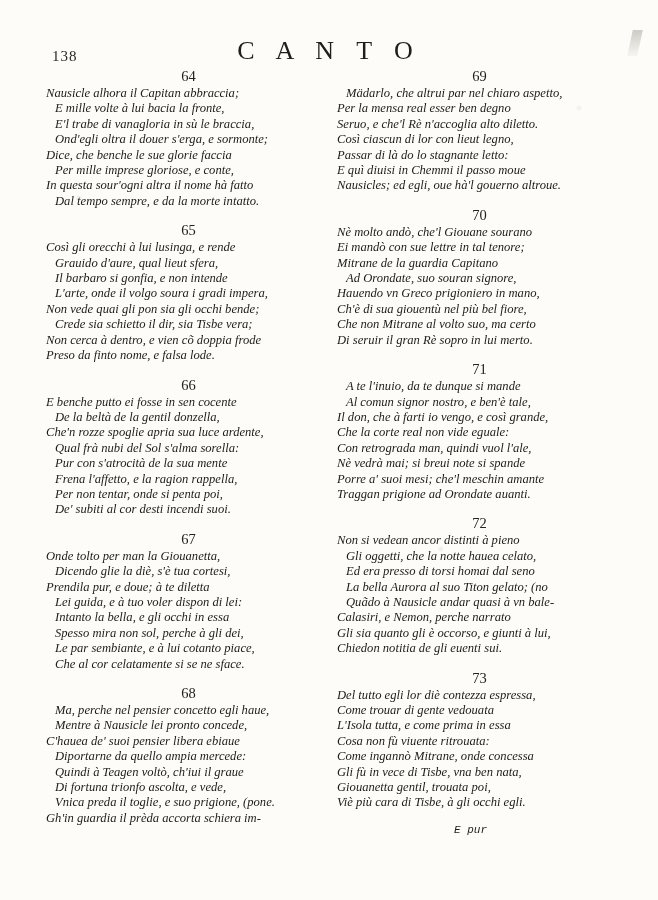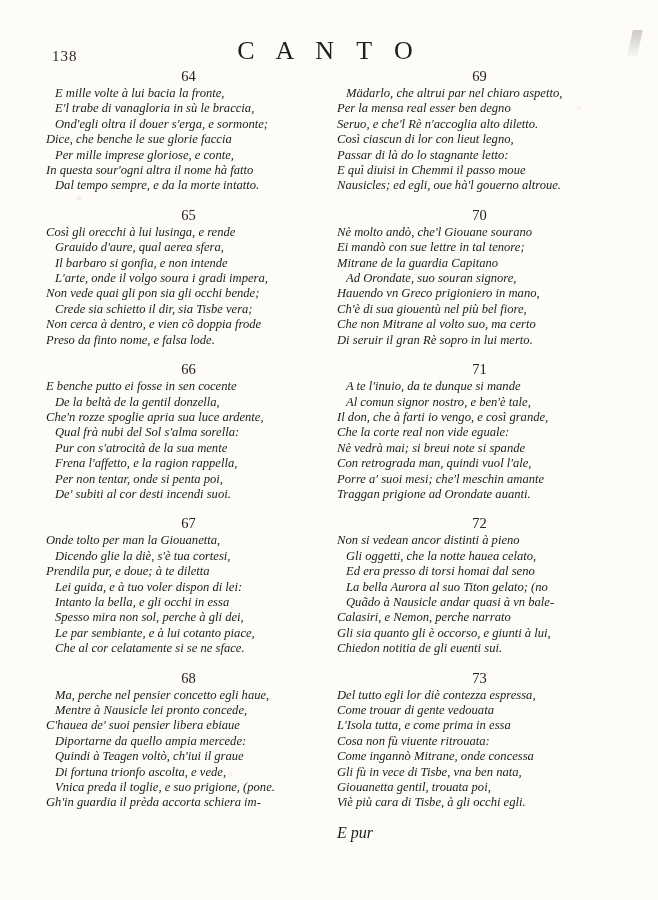--- a/index.html
+++ b/index.html
@@ -70,27 +70,27 @@
     font-style: italic;
     font-size: 12.6px;
     line-height: 15.4px;
     color: #1d1b19;
     white-space: pre;
     font-family: "Liberation Serif", serif;
   }
   .line.i0 { padding-left: 0px; }
   .line.i1 { padding-left: 9px; }
   .catchword {
-    text-align: left;
+    text-align: center;
     font-style: italic;
-    font-size: 16px;
+    font-size: 11px;
     color: #1d1b19;
     padding-right: 18px;
     margin-top: 1px;
-    font-family: Liberation Serif, serif;
+    font-family: Liberation Mono, monospace;
   }
   .edge-mark {
     position: absolute;
     right: 18px;
     top: 30px;
     width: 10px;
     height: 26px;
     background: linear-gradient(180deg, rgba(120,112,98,0.35), rgba(120,112,98,0.05));
     transform: skewX(-12deg);
   }
@@ -103,33 +103,34 @@
   <div class="edge-mark"></div>
 
   <div class="folio">138</div>
   <div class="running-head">C A N T O</div>
 
   <div class="columns">
 
     <div class="col">
       <div class="stanza">
         <div class="stanza-num">64</div>
+        <div class="line i0">Nausicle alhora il Capitan abbraccia;</div>
         <div class="line i1">E mille volte à lui bacia la fronte,</div>
         <div class="line i1">E'l trabe di vanagloria in sù le braccia,</div>
         <div class="line i1">Ond'egli oltra il douer s'erga, e sormonte;</div>
         <div class="line i0">Dice, che benche le sue glorie faccia</div>
         <div class="line i1">Per mille imprese gloriose, e conte,</div>
         <div class="line i0">In questa sour'ogni altra il nome hà fatto</div>
         <div class="line i1">Dal tempo sempre, e da la morte intatto.</div>
       </div>
 
       <div class="stanza">
         <div class="stanza-num">65</div>
         <div class="line i0">Così gli orecchi à lui lusinga, e rende</div>
-        <div class="line i1">Grauido d'aure, qual aerea sfera,</div>
+        <div class="line i1">Grauido d'aure, qual lieut sfera,</div>
         <div class="line i1">Il barbaro si gonfia, e non intende</div>
         <div class="line i1">L'arte, onde il volgo soura i gradi impera,</div>
         <div class="line i0">Non vede quai gli pon sia gli occhi bende;</div>
         <div class="line i1">Crede sia schietto il dir, sia Tisbe vera;</div>
         <div class="line i0">Non cerca à dentro, e vien cõ doppia frode</div>
         <div class="line i0">Preso da finto nome, e falsa lode.</div>
       </div>
 
       <div class="stanza">
         <div class="stanza-num">66</div>
@@ -191,22 +192,22 @@
         <div class="line i0">Che non Mitrane al volto suo, ma certo</div>
         <div class="line i0">Di seruir il gran Rè sopro in lui merto.</div>
       </div>
 
       <div class="stanza">
         <div class="stanza-num">71</div>
         <div class="line i1">A te l'inuio, da te dunque si mande</div>
         <div class="line i1">Al comun signor nostro, e ben'è tale,</div>
         <div class="line i0">Il don, che à farti io vengo, e così grande,</div>
         <div class="line i0">Che la corte real non vide eguale:</div>
+        <div class="line i0">Con retrograda man, quindi vuol l'ale,</div>
         <div class="line i0">Nè vedrà mai; si breui note si spande</div>
-        <div class="line i0">Con retrograda man, quindi vuol l'ale,</div>
         <div class="line i0">Porre a' suoi mesi; che'l meschin amante</div>
         <div class="line i0">Traggan prigione ad Orondate auanti.</div>
       </div>
 
       <div class="stanza">
         <div class="stanza-num">72</div>
         <div class="line i0">Non si vedean ancor distinti à pieno</div>
         <div class="line i1">Gli oggetti, che la notte hauea celato,</div>
         <div class="line i1">Ed era presso di torsi homai dal seno</div>
         <div class="line i1">La bella Aurora al suo Titon gelato; (no</div>

